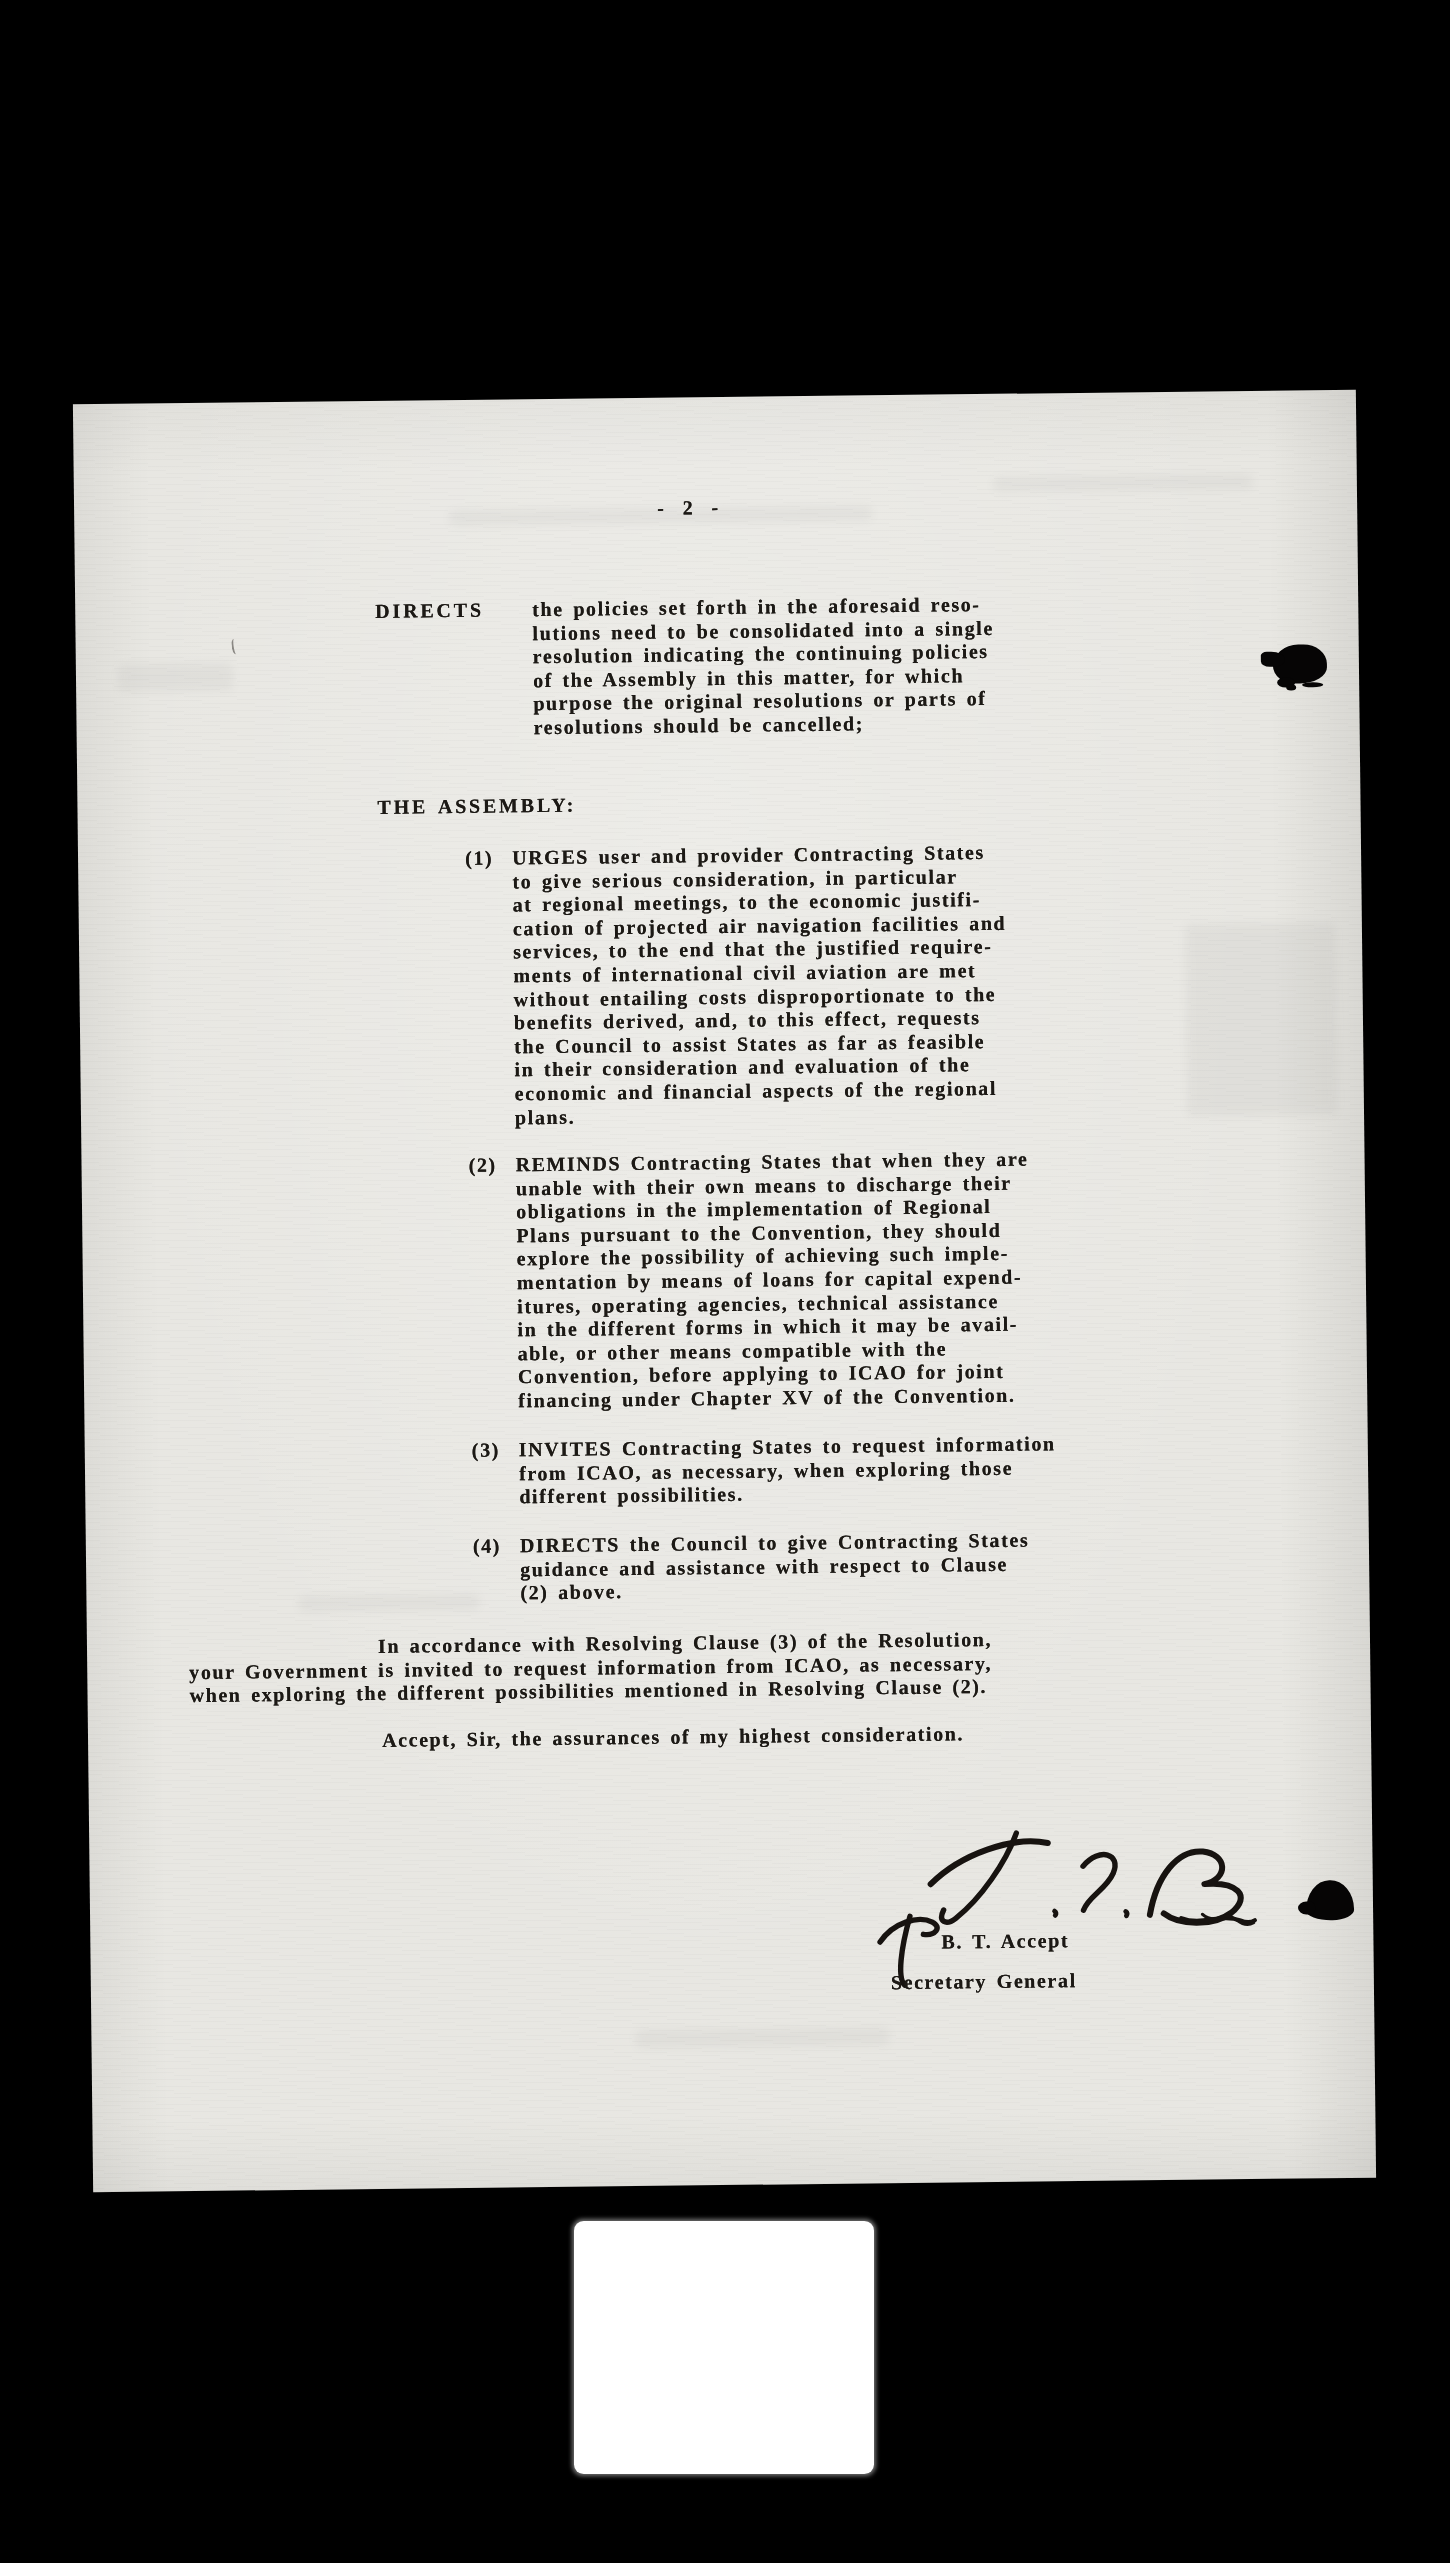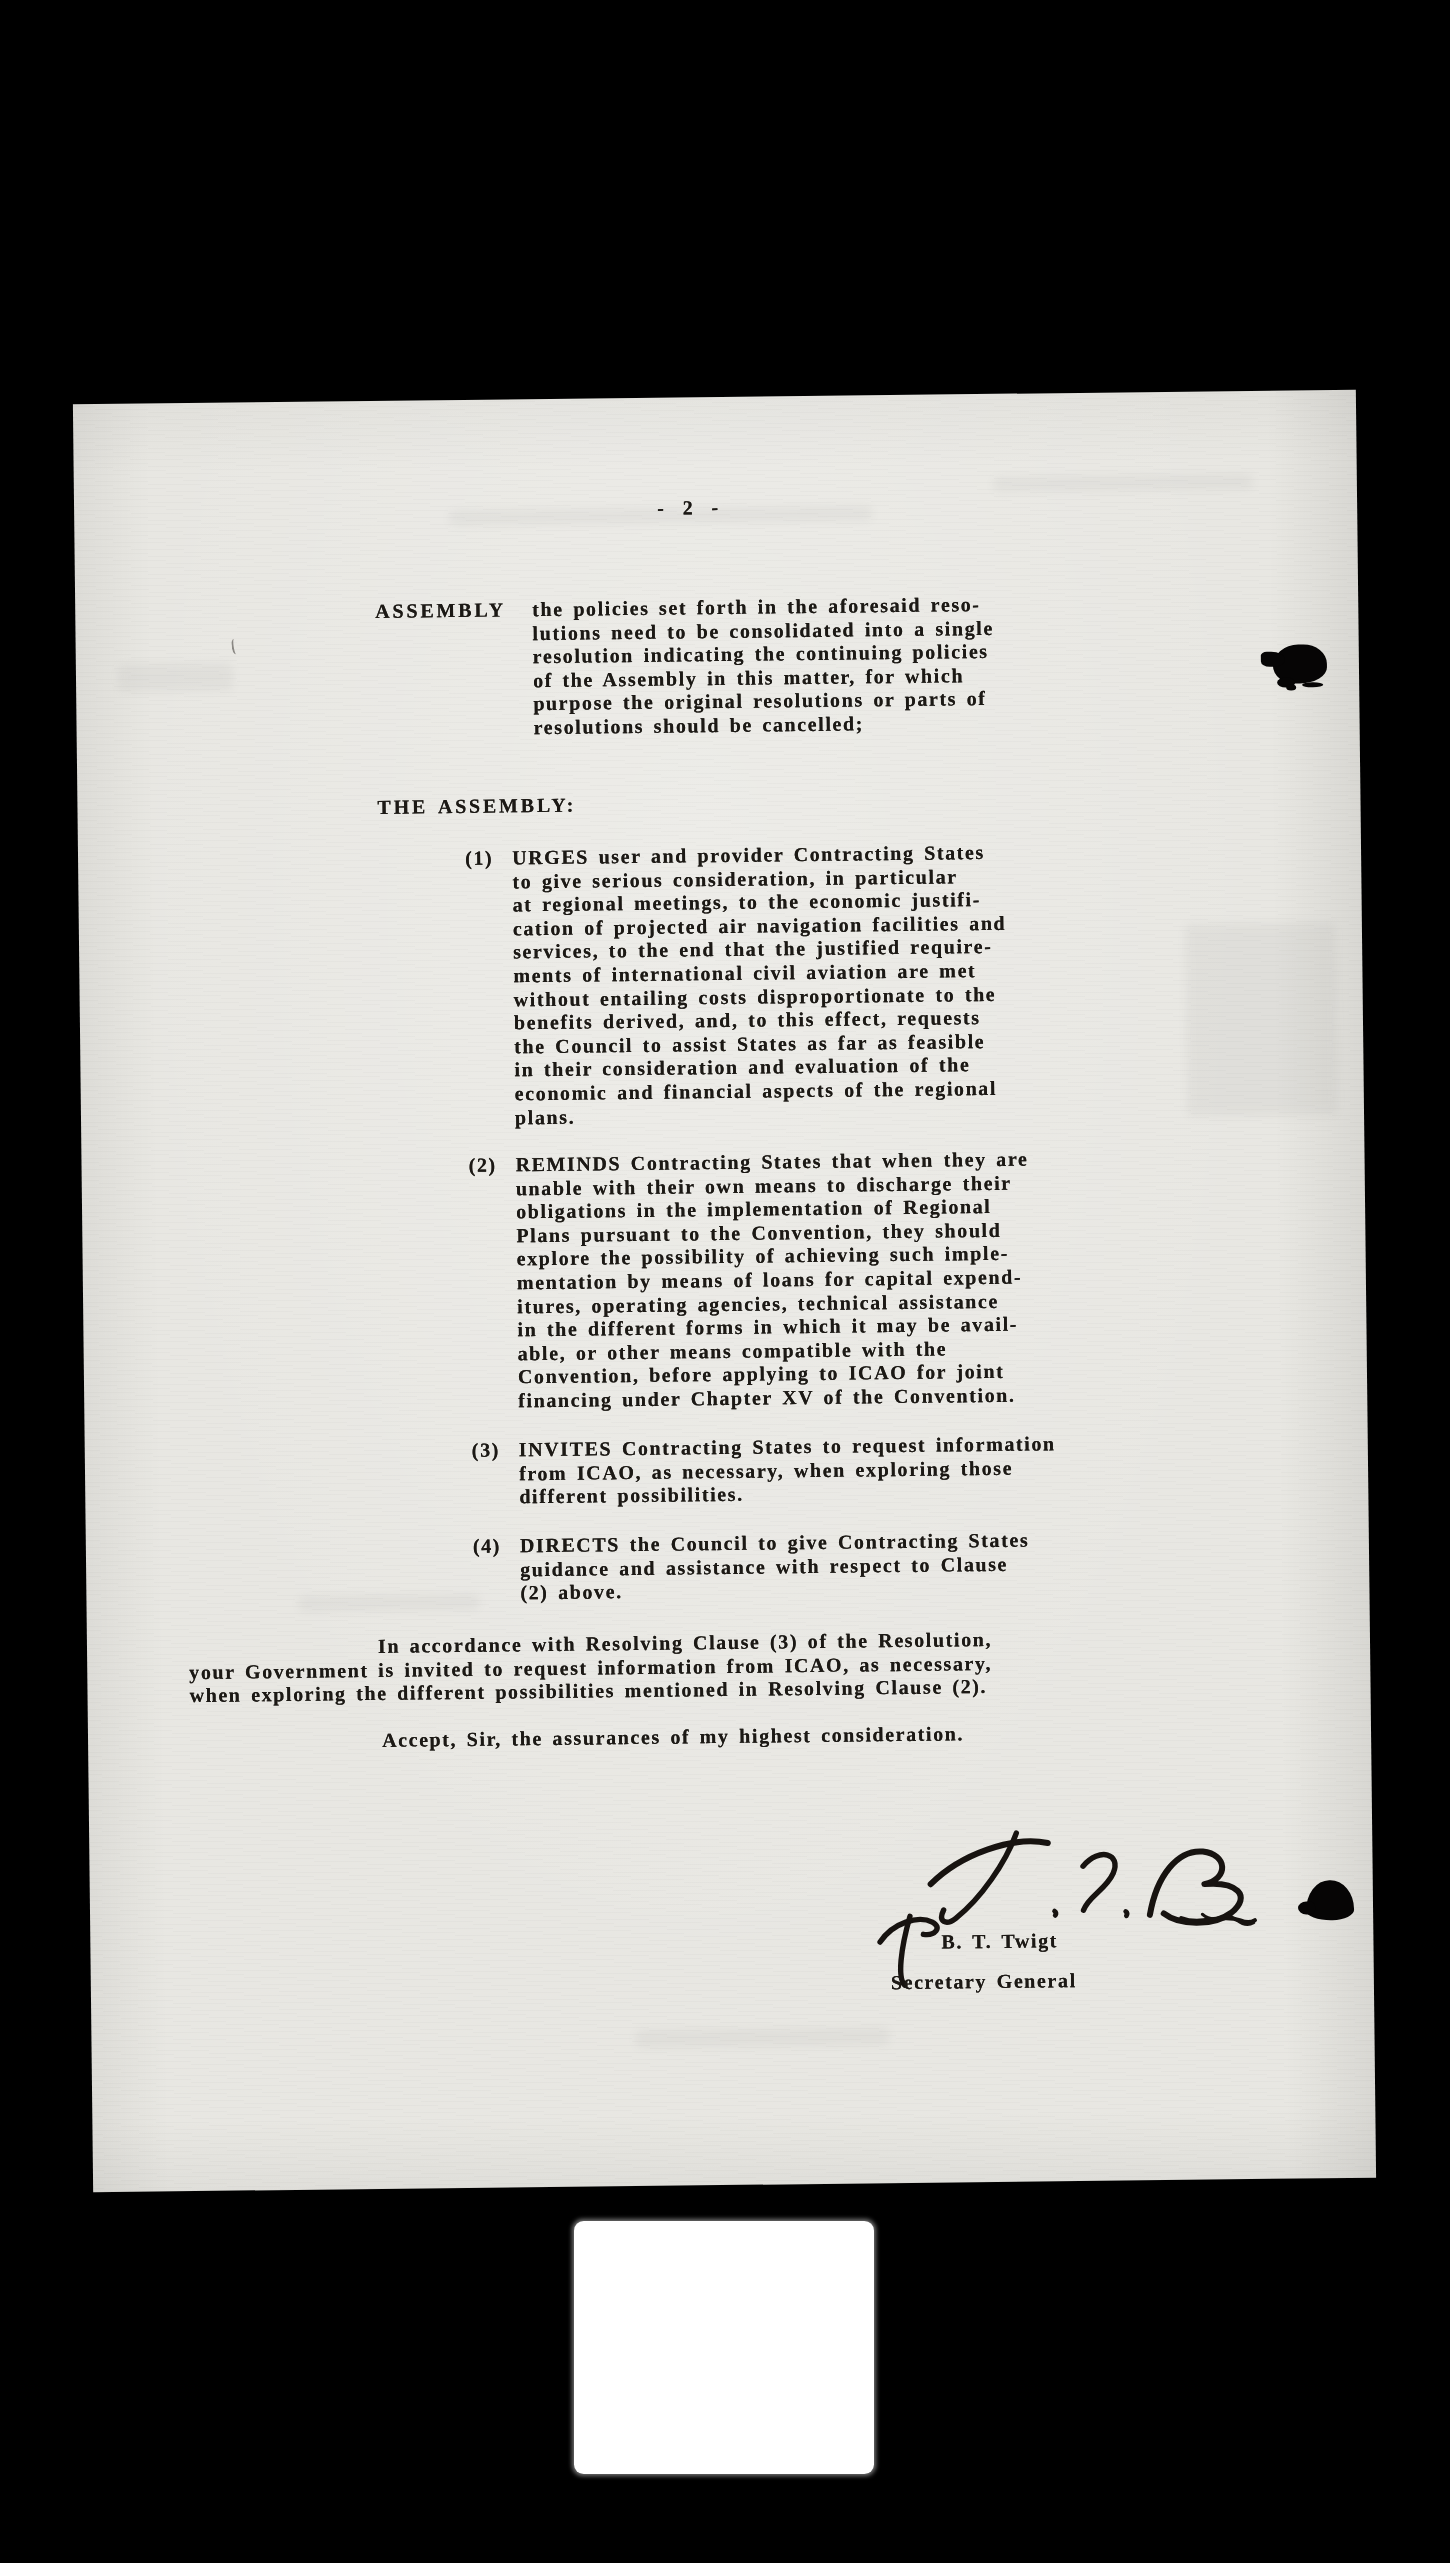--- a/index.html
+++ b/index.html
@@ -103,21 +103,21 @@
   <div class="ghost" style="left:919px;top:83px;width:260px;height:14.5px;"></div>
   <div class="ghost" style="left:42px;top:260px;width:115px;height:28px;"></div>
   <div class="ghost" style="left:1106px;top:532px;width:151px;height:193px;"></div>
   <div class="ghost" style="left:212px;top:1194px;width:181px;height:15.7px;"></div>
   <div class="ghost" style="left:544px;top:1632px;width:254px;height:18px;"></div>
 
   <div class="stray-mark"></div>
 
   <div class="t pagenum" style="left:583px;top:99px;">- 2 -</div>
 
-  <div class="t caps" style="left:300px;top:199px;">ASSEMBLY</div>
+  <div class="t caps" style="left:300px;top:199px;">DIRECTS</div>
   <div class="t" style="left:457px;top:199px;">the policies set forth in the aforesaid reso-
 lutions need to be consolidated into a single
 resolution indicating the continuing policies
 of the Assembly in this matter, for which
 purpose the original resolutions or parts of
 resolutions should be cancelled;</div>
 
   <div class="t caps" style="left:300px;top:395px;">THE ASSEMBLY:</div>
 
   <div class="t" style="left:387px;top:447px;">(1)</div>
@@ -169,21 +169,21 @@
     <path d="M300,144 q4,3 1,7" stroke-width="8"></path>
     <path d="M348,70 C376,38 412,50 398,82 C386,109 356,120 348,143" stroke-width="9"></path>
     <path d="M418,146 q4,3 1,7" stroke-width="8"></path>
     <path d="M458,152 C470,86 506,44 547,48 C588,53 590,94 549,102 C602,98 628,122 593,150 C562,173 506,170 481,150" stroke-width="10"></path>
     <path d="M510,158 C545,172 575,150 608,163 q14,6 24,0" stroke-width="7"></path>
     <path d="M545,152 q14,12 29,6 t29,5 t27,4" stroke-width="5"></path>
     <path d="M10,192 C32,160 74,148 97,160 C114,169 101,183 82,180" stroke-width="9"></path>
     <path d="M60,150 C44,204 38,252 50,264" stroke-width="9"></path>
   </svg>
 
-  <div class="t" style="left:851px;top:1536px;">B. T. Twigt</div>
+  <div class="t" style="left:851px;top:1536px;">B. T. Accept</div>
   <div class="t" style="left:800px;top:1576px;">Secretary General</div>
 
   <div class="blot blot-top"></div>
   <div class="blot speck-a"></div>
   <div class="blot speck-b"></div>
   <div class="blot blot-bottom"></div>
 </div>
 
 <div class="cutout"></div>
 

